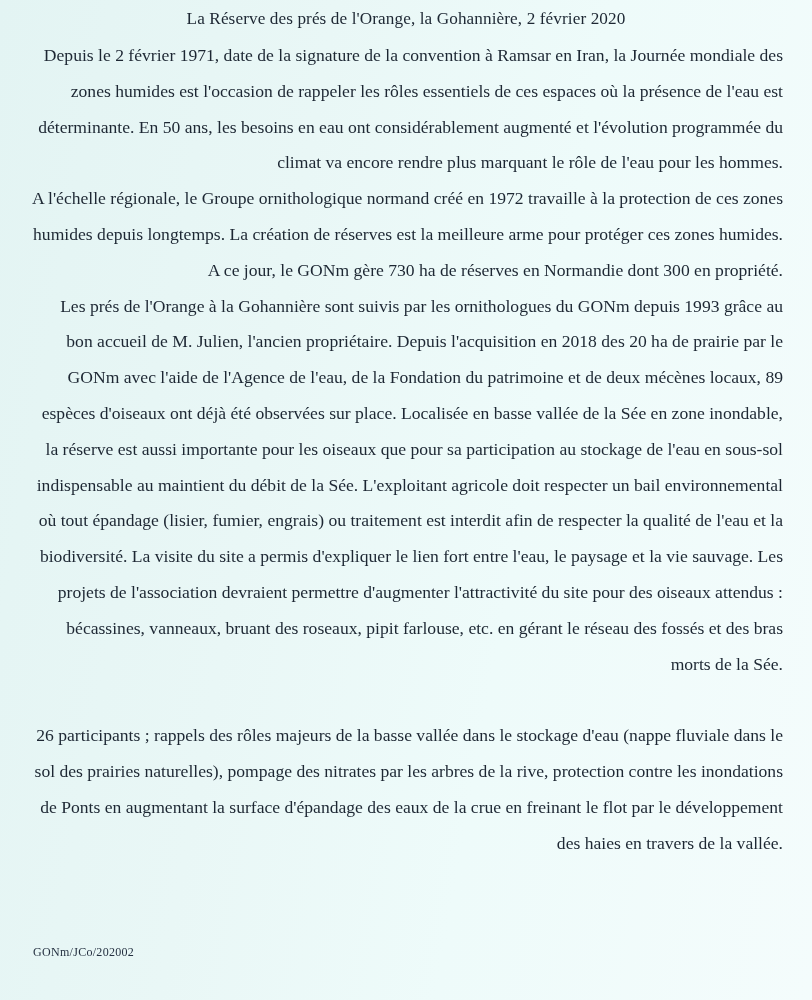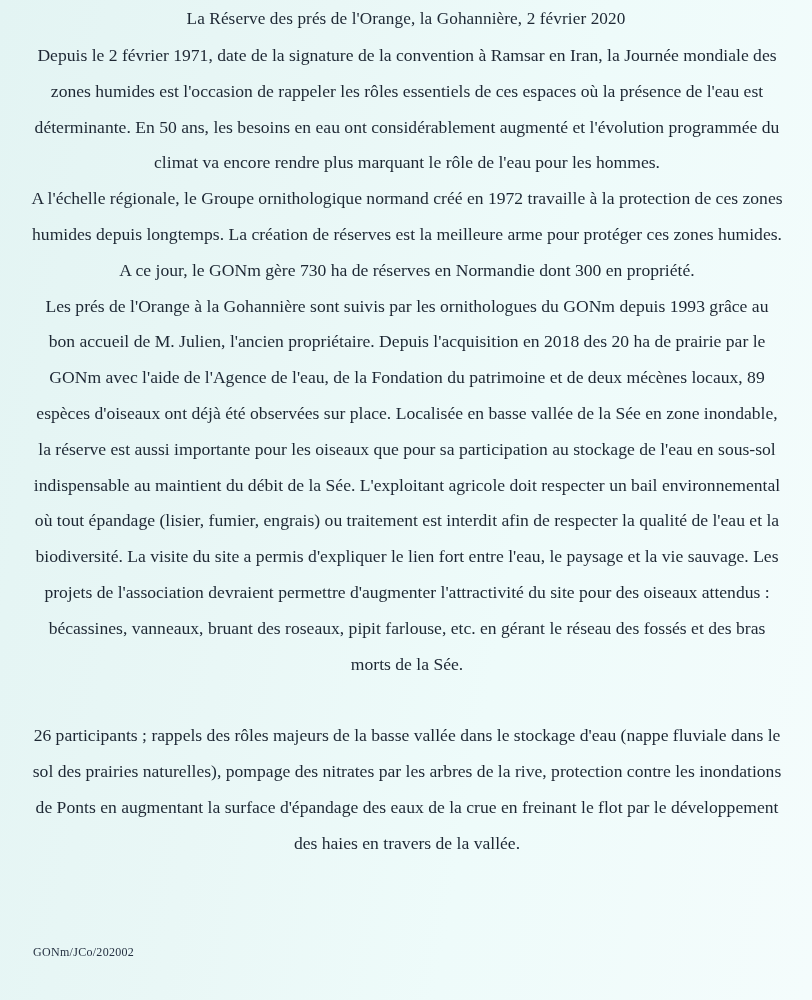--- a/index.html
+++ b/index.html
@@ -38,21 +38,21 @@
     color: #1d2733;
   }
 
   .body-text {
     position: absolute;
     top: 38px;
     left: 31px;
     width: 752px;
     font-size: 17.6px;
     line-height: 35.8px;
-    text-align: center;
+    text-align: right;
     color: #1d2733;
   }
 
   .para {
     margin: 0;
     text-indent: 0;
   }
 
   .spacer-line {
     display: block;

